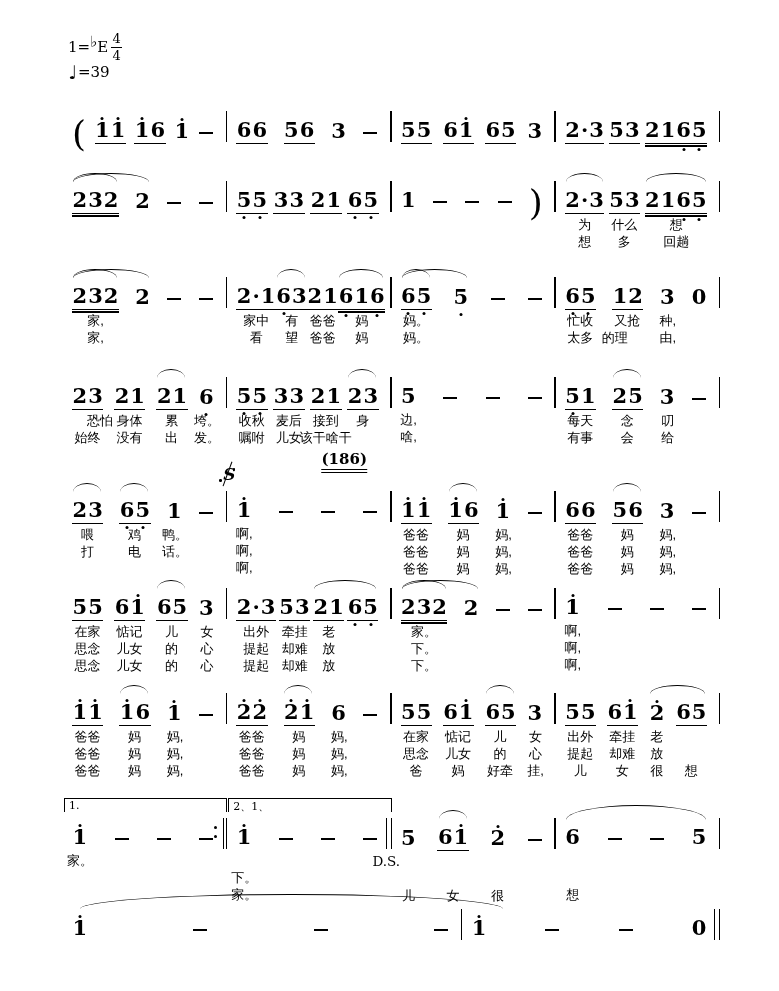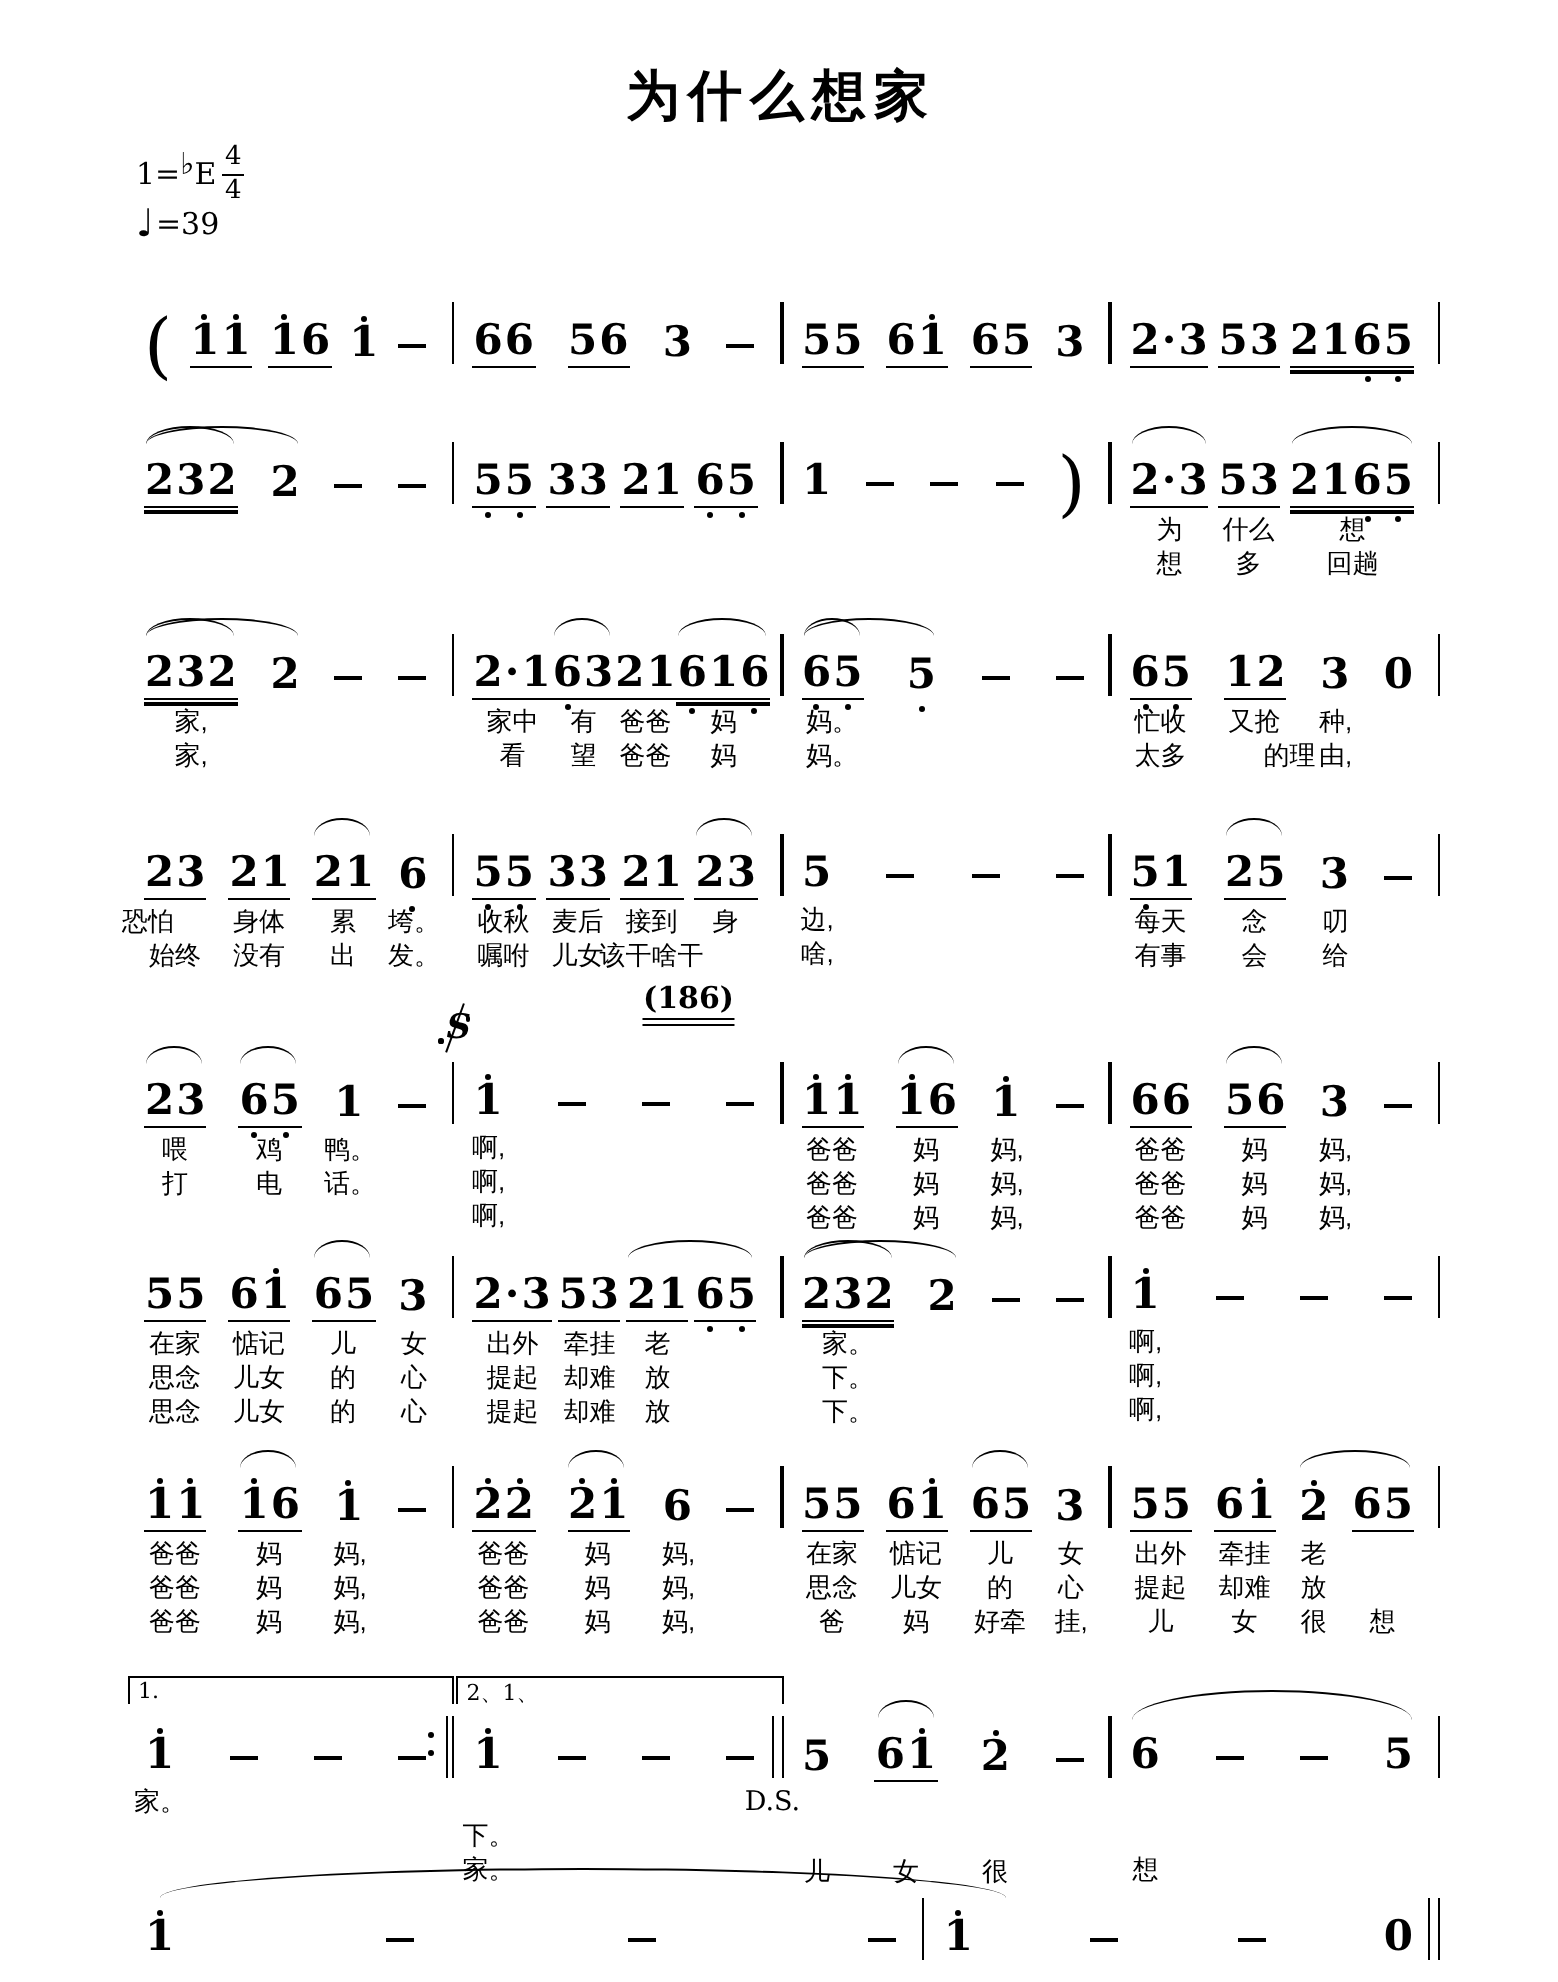--- a/index.html
+++ b/index.html
@@ -62,21 +62,20 @@
   .sgl{position:absolute;left:7px;top:-2px;width:1.2px;height:26px;background:#000;transform:rotate(20deg);}
   .sgd{position:absolute;width:2.6px;height:2.6px;border-radius:50%;background:#000;}
   .sgd1{right:-1px;top:5px;}
   .sgd2{left:-1px;bottom:5px;}
   i{font-style:normal;}
 </style>
 </head>
 <body>
 
 <div class="page">
-  <h1 class="title">为什么想家</h1>
   <div class="header-row">
     <div class="keysig">
       <div class="keyline">
         <span>1=</span>
           <span class="flat">♭</span>
           <span>E</span>
           <span class="frac">
             <i>4</i>
             <i class="fracbar"></i>
             <i>4</i>
@@ -354,21 +353,21 @@
             </span>
             <span class="grp">
               <span class="nc">0</span>
             </span>
           </div>
           <span class="bar bar-single" style="top: 3px; height: 31px;"></span>
           <span class="lyr" style="left: 25.5px; top: 39px;">忙收</span>
           <span class="lyr" style="left: 72.5px; top: 39px;">又抢</span>
           <span class="lyr" style="left: 113px; top: 39px;">种,</span>
           <span class="lyr" style="left: 25.5px; top: 56px;">太多</span>
-          <span class="lyr" style="left: 90px; top: 56px;">的理</span>
+          <span class="lyr" style="left: 60px; top: 56px;">的理</span>
           <span class="lyr" style="left: 113px; top: 56px;">由,</span>
         </div>
       </div>
       <div class="line" style="margin-bottom: 18px;">
         <div class="measure" style="flex-grow: 1; padding-bottom: 34px;">
           <div class="notes">
             <span class="grp u1">
               <span class="nc">2</span>
               <span class="nc">3</span>
             </span>
@@ -379,21 +378,21 @@
             <span class="grp u1">
               <span class="nc">2</span>
               <span class="nc">1</span>
             </span>
             <span class="grp">
               <span class="nc">6<i class="db"></i></span>
             </span>
           </div>
           <span class="bar bar-single" style="top: 3px; height: 31px;"></span>
           <i class="arc" style="left: 95px; width: 28px; top: -5px;"></i>
-          <span class="lyr" style="left: 12px; top: 39px;">恐怕</span>
+          <span class="lyr" style="left: 38px; top: 39px;">恐怕</span>
           <span class="lyr" style="left: 67.5px; top: 39px;">身体</span>
           <span class="lyr" style="left: 109.5px; top: 39px;">累</span>
           <span class="lyr" style="left: 145px; top: 39px;">垮。</span>
           <span class="lyr" style="left: 25.5px; top: 56px;">始终</span>
           <span class="lyr" style="left: 67.5px; top: 56px;">没有</span>
           <span class="lyr" style="left: 109.5px; top: 56px;">出</span>
           <span class="lyr" style="left: 145px; top: 56px;">发。</span>
         </div>
         <div class="measure" style="flex-grow: 1; padding-bottom: 60px;">
           <div class="notes">

